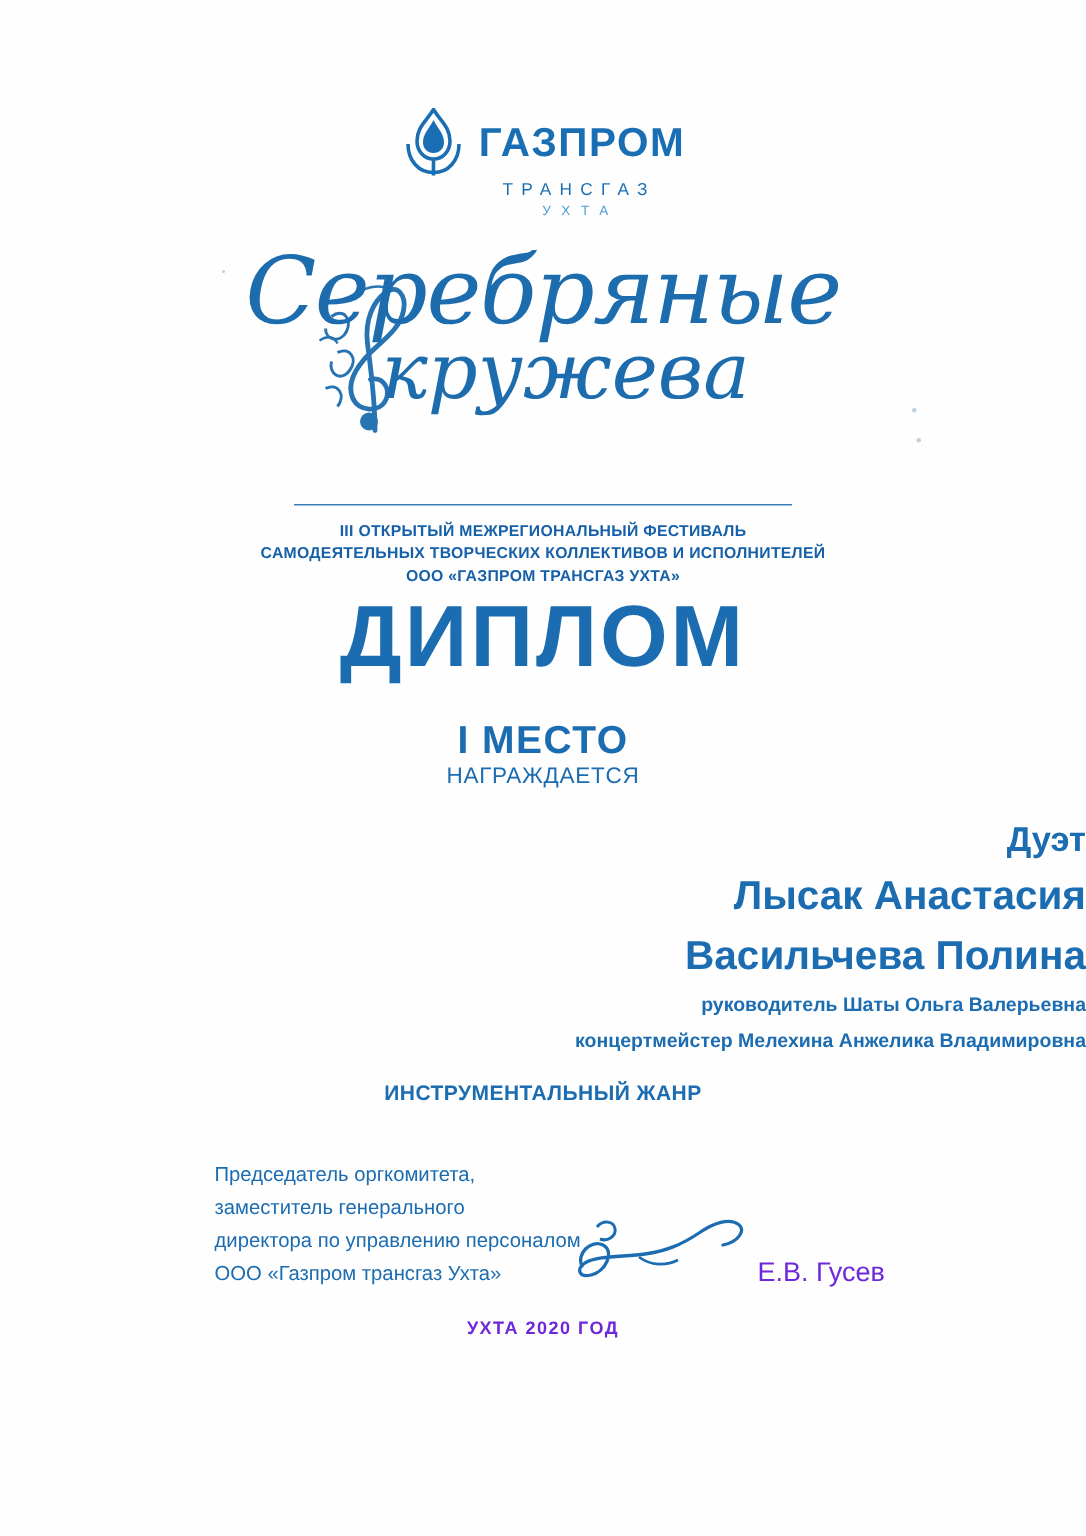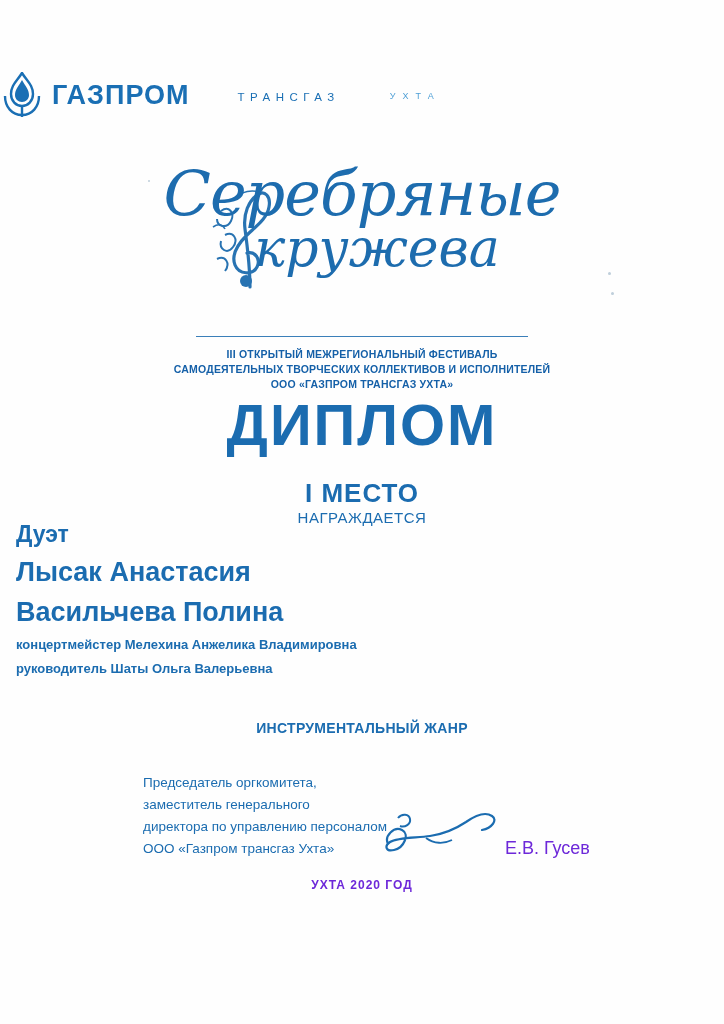--- a/index.html
+++ b/index.html
@@ -21,21 +21,21 @@
     background: #fefefe;
   }
 
   
   .logo-block {
     position: absolute;
     top: 72px;
     left: 0;
     right: 0;
     display: flex;
-    flex-direction: row;
+    flex-direction: column;
     align-items: center;
   }
   .logo-row {
     display: flex;
     align-items: center;
     gap: 8px;
   }
   .flame-box {
     width: 44px;
     height: 46px;
@@ -154,24 +154,24 @@
     right: 0;
     text-align: center;
     font-size: 15px;
     color: #1b6cb0;
     letter-spacing: 0.5px;
   }
 
   
   .recipient-group {
     position: absolute;
-    top: 517px;
-    left: 0;
-    right: 0;
-    text-align: left;
+    top: 542px;
+    left: 0;
+    right: 0;
+    text-align: right;
     padding-left: 16px;
   }
   .rec-kind {
     font-size: 23px;
     font-weight: bold;
     color: #1b6cb0;
     line-height: 1.5;
   }
   .rec-name {
     font-size: 27px;
@@ -289,22 +289,22 @@
   </div>
 
   <div class="diplom">ДИПЛОМ</div>
   <div class="place">I МЕСТО</div>
   <div class="awarded">НАГРАЖДАЕТСЯ</div>
 
   <div class="recipient-group">
     <div class="rec-kind">Дуэт</div>
     <div class="rec-name">Лысак Анастасия</div>
     <div class="rec-name">Васильчева Полина</div>
+    <div class="rec-note">руководитель Шаты Ольга Валерьевна</div>
     <div class="rec-note">концертмейстер Мелехина Анжелика Владимировна</div>
-    <div class="rec-note">руководитель Шаты Ольга Валерьевна</div>
   </div>
 
   <div class="category">
     <div>ИНСТРУМЕНТАЛЬНЫЙ ЖАНР</div>
   </div>
 
   <div class="sign-block">
     <div>Председатель оргкомитета,</div>
     <div>заместитель генерального</div>
     <div>директора  по управлению персоналом</div>

